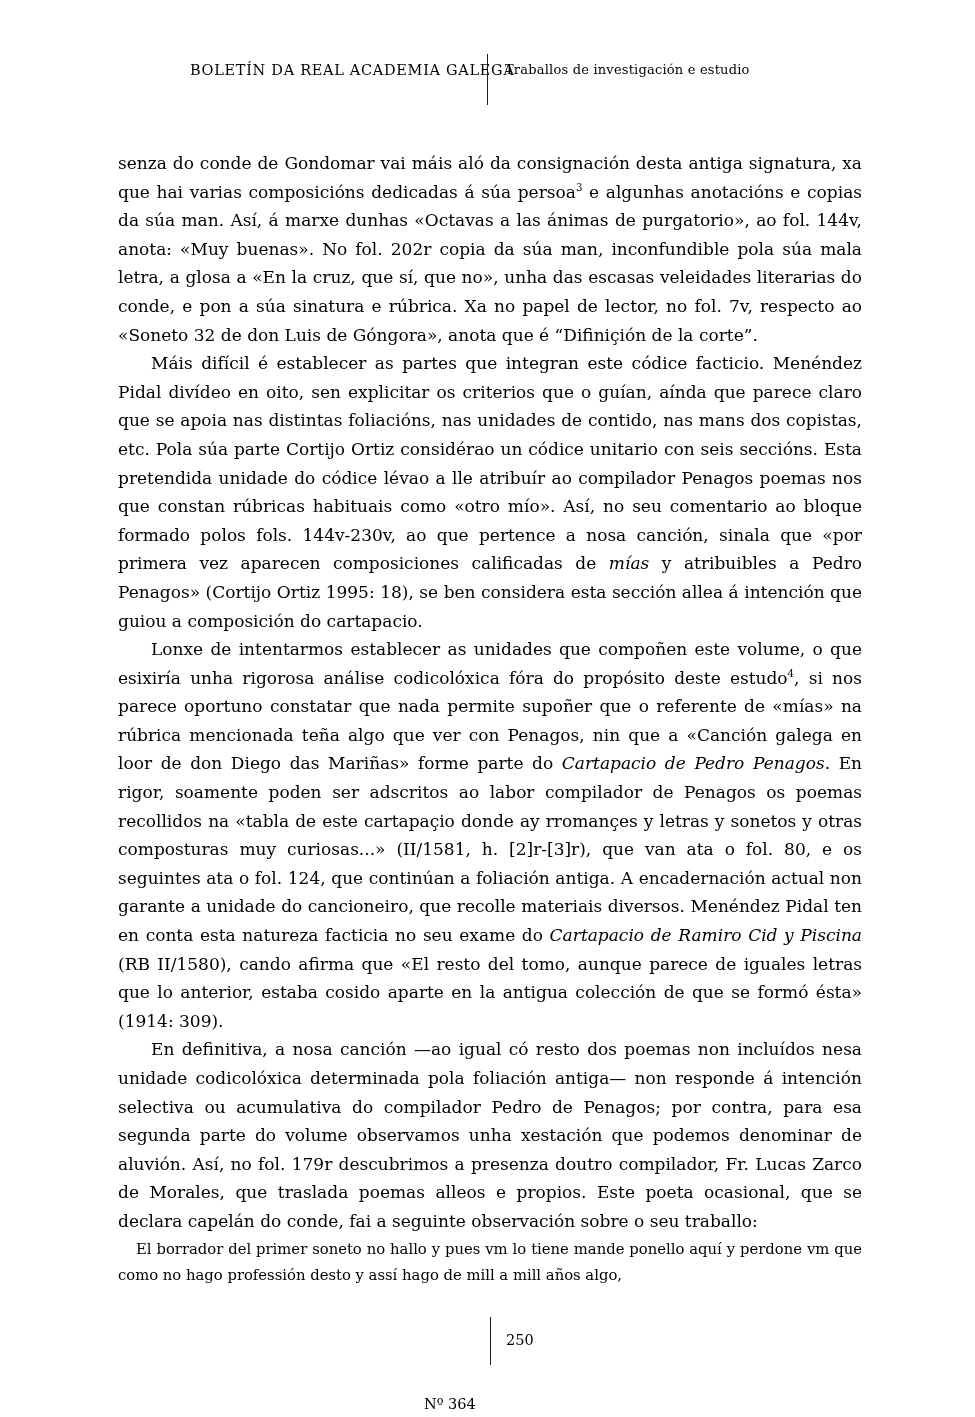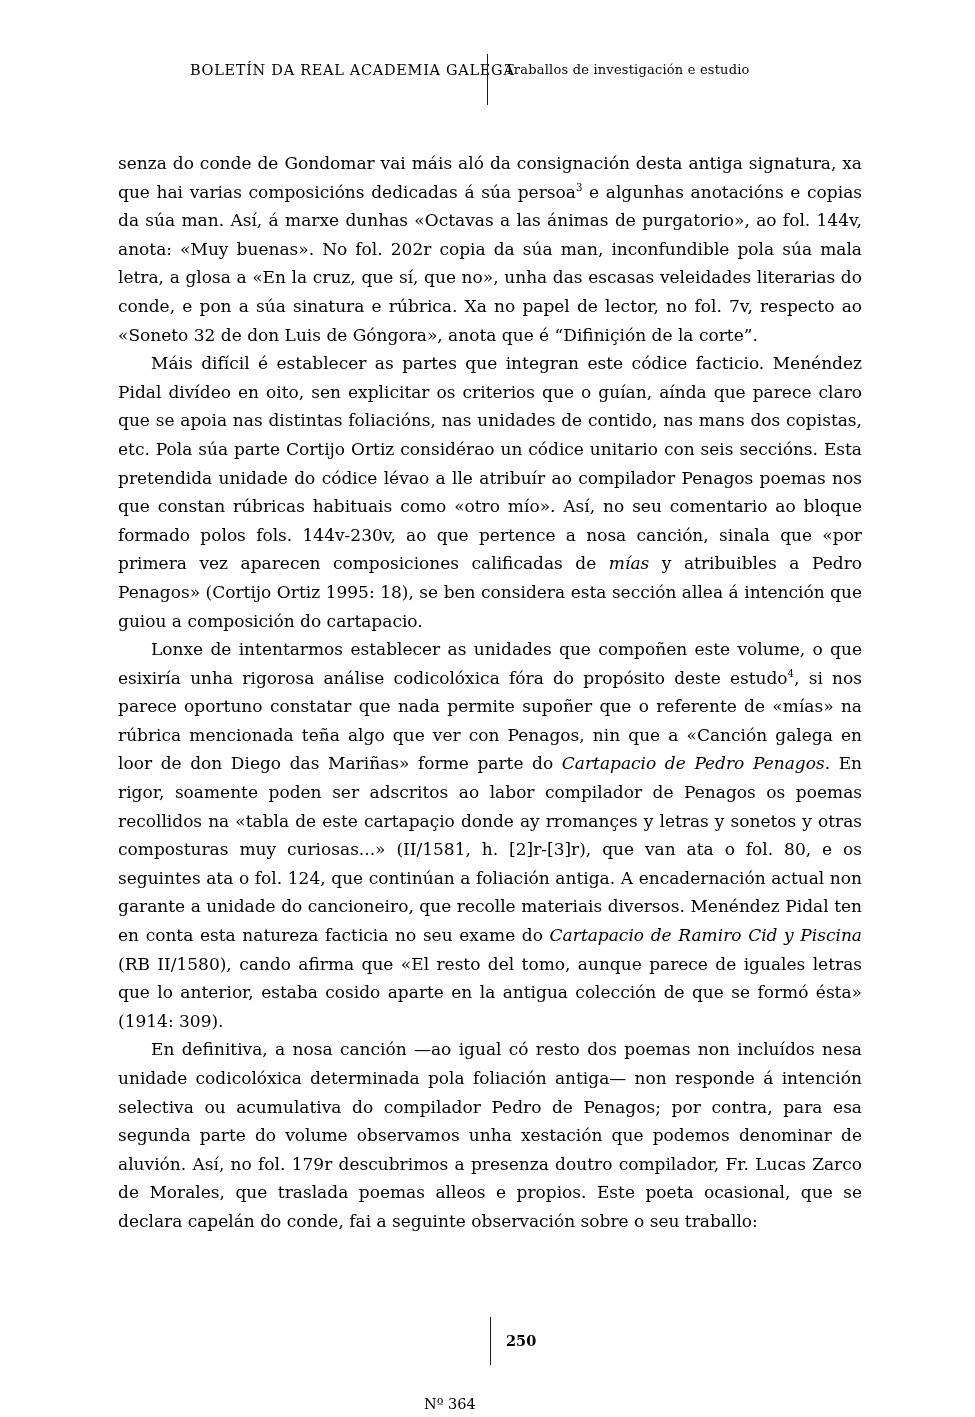--- a/index.html
+++ b/index.html
@@ -45,38 +45,39 @@
   .footer-issue {
     position:absolute; top:1396px; left:424px;
     font-size:14.5px; white-space:nowrap;
   }
   .footer-divider {
     position:absolute; top:1317px; left:490px;
     width:1px; height:48px; background:#1a1a1a;
   }
   .footer-page {
     position:absolute; top:1332px; left:506px;
-    font-size:14.5px; font-weight:bold;
+    font-size:14.5px; font-weight:normal;
   }
 </style>
 </head>
 <body>
 
 <div class="page">
 
   <div class="header-journal">BOLETÍN DA REAL ACADEMIA GALEGA</div>
   <div class="header-divider"></div>
   <div class="header-section">Traballos de investigación e estudio</div>
 
   <div class="body-text">
     <div>
         <p class="para"><span>senza do conde de Gondomar vai máis aló da consignación desta antiga signatura, xa que hai varias composicións dedicadas á súa persoa</span><sup>3</sup><span> e algunhas anotacións e copias da súa man. Así, á marxe dunhas «Octavas a las ánimas de purgatorio», ao fol. 144v, anota: «Muy buenas». No fol. 202r copia da súa man, inconfundible pola súa mala letra, a glosa a «En la cruz, que sí, que no», unha das escasas veleidades literarias do conde, e pon a súa sinatura e rúbrica. Xa no papel de lector, no fol. 7v, respecto ao «Soneto 32 de don Luis de Góngora», anota que é “Difiniçión de la corte”.</span></p>
         <p class="para indent"><span>Máis difícil é establecer as partes que integran este códice facticio. Menéndez Pidal divídeo en oito, sen explicitar os criterios que o guían, aínda que parece claro que se apoia nas distintas foliacións, nas unidades de contido, nas mans dos copistas, etc. Pola súa parte Cortijo Ortiz considérao un códice unitario con seis seccións. Esta pretendida unidade do códice lévao a lle atribuír ao compilador Penagos poemas nos que constan rúbricas habituais como «otro mío». Así, no seu comentario ao bloque formado polos fols. 144v-230v, ao que pertence a nosa canción, sinala que «por primera vez aparecen composiciones calificadas de </span><i>mías</i><span> y atribuibles a Pedro Penagos» (Cortijo Ortiz 1995: 18), se ben considera esta sección allea á intención que guiou a composición do cartapacio.</span></p>
         <p class="para indent"><span>Lonxe de intentarmos establecer as unidades que compoñen este volume, o que esixiría unha rigorosa análise codicolóxica fóra do propósito deste estudo</span><sup>4</sup><span>, si nos parece oportuno constatar que nada permite supoñer que o referente de «mías» na rúbrica mencionada teña algo que ver con Penagos, nin que a «Canción galega en loor de don Diego das Mariñas» forme parte do </span><i>Cartapacio de Pedro Penagos</i><span>. En rigor, soamente poden ser adscritos ao labor compilador de Penagos os poemas recollidos na «tabla de este cartapaçio donde ay rromançes y letras y sonetos y otras composturas muy curiosas...» (II/1581, h. [2]r-[3]r), que van ata o fol. 80, e os seguintes ata o fol. 124, que continúan a foliación antiga. A encadernación actual non garante a unidade do cancioneiro, que recolle materiais diversos. Menéndez Pidal ten en conta esta natureza facticia no seu exame do </span><i>Cartapacio de Ramiro Cid y Piscina</i><span> (RB II/1580), cando afirma que «El resto del tomo, aunque parece de iguales letras que lo anterior, estaba cosido aparte en la antigua colección de que se formó ésta» (1914: 309).</span></p>
         <p class="para indent"><span>En definitiva, a nosa canción —ao igual có resto dos poemas non incluídos nesa unidade codicolóxica determinada pola foliación antiga— non responde á intención selectiva ou acumulativa do compilador Pedro de Penagos; por contra, para esa segunda parte do volume observamos unha xestación que podemos denominar de aluvión. Así, no fol. 179r descubrimos a presenza doutro compilador, Fr. Lucas Zarco de Morales, que traslada poemas alleos e propios. Este poeta ocasional, que se declara capelán do conde, fai a seguinte observación sobre o seu traballo:</span></p>
       </div>
+    <p class="quote">El borrador del primer soneto no hallo y pues vm lo tiene mande ponello aquí y perdone vm que como no hago professión desto y assí hago de mill a mill años algo,</p>
   </div>
 
   <div class="footer-issue">Nº 364</div>
   <div class="footer-divider"></div>
   <div class="footer-page">250</div>
 
 </div>
 
 </body></html>

